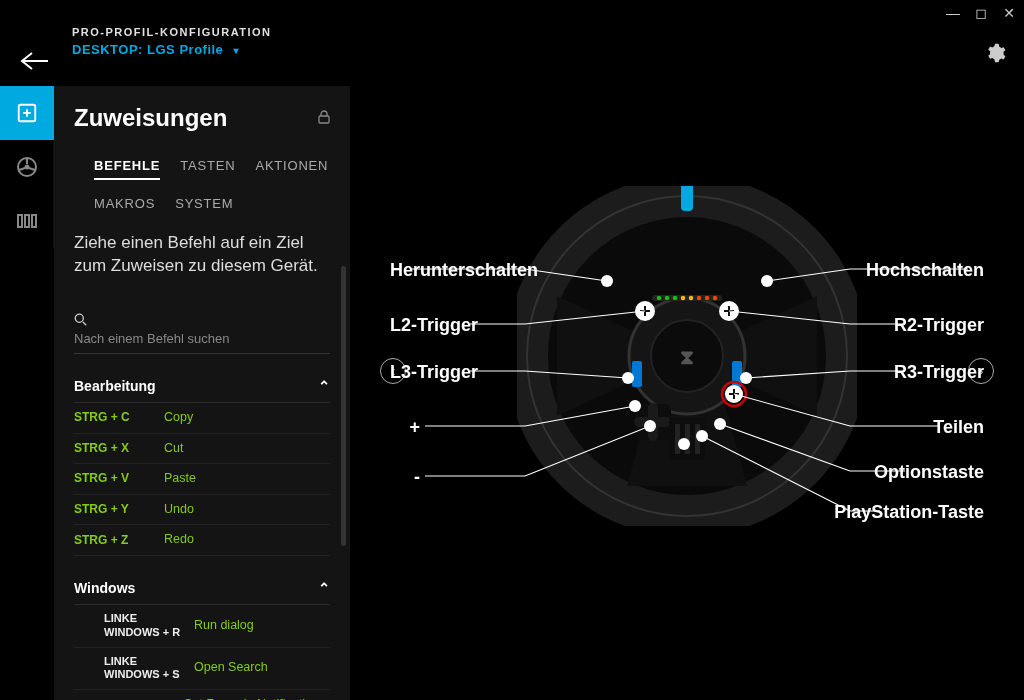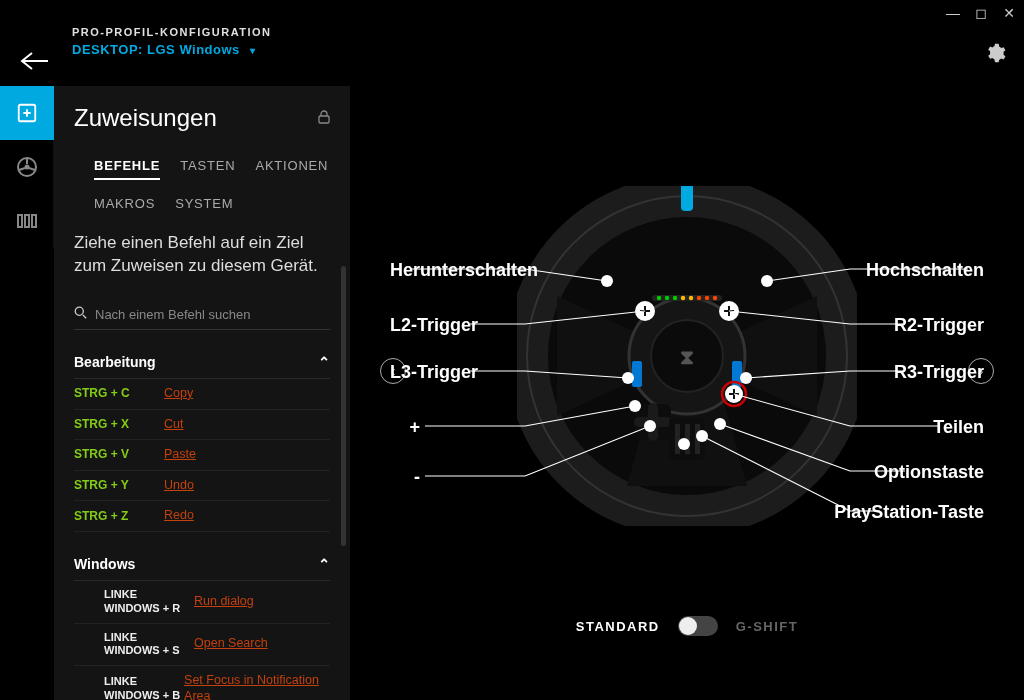--- a/index.html
+++ b/index.html
@@ -20,36 +20,36 @@
   .hdr-sub .caret { margin-left:6px; font-size:10px;}
   .back { position:absolute; left:20px; top:46px; color:#fff; font-size:26px; cursor:pointer;}
   .gear { position:absolute; right:18px; top:42px; color:#ccc; cursor:pointer;}
   
   .rail { position:absolute; left:0; top:86px; width:54px; display:flex; flex-direction:column; border-right:1px solid #111;}
   .rail-btn { width:54px; height:54px; display:flex; align-items:center; justify-content:center; color:#888; cursor:pointer;}
   .rail-btn.active { background:#00a9e0; color:#fff;}
   
   .panel { position:absolute; left:54px; top:86px; width:296px; bottom:0; background:#141414; padding:18px 20px 0 20px; overflow:hidden;}
   .panel .scroll-ind { position:absolute; right:4px; top:180px; width:5px; height:280px; background:#333; border-radius:3px;}
-  .panel h1 { font-size:24px; font-weight:400; display:flex; align-items:center; justify-content:space-between;text-align:right;}
+  .panel h1 { font-size:24px; font-weight:700; display:flex; align-items:center; justify-content:space-between;text-align:right;}
   .panel h1 .lock { font-size:13px; color:#888;}
   .tabs { margin-top:26px; display:flex; flex-wrap:wrap; gap:16px 20px; font-size:13px; letter-spacing:0.8px;margin-left:20px;}
   .tabs span { color:#aaa; cursor:pointer; padding-bottom:5px;}
   .tabs span.active { color:#fff; border-bottom:2px solid #fff; font-weight:600;}
   .hint { margin-top:16px; color:#ddd; font-size:17px; line-height:1.35;}
-  .search { margin-top:22px; border-bottom:1px solid #333; display:flex; align-items:center; padding:5px 0;}
+  .search { margin-top:30px; border-bottom:1px solid #333; display:flex; align-items:flex-start; padding:5px 0;flex-direction:column;}
   .search input { background:transparent; border:none; color:#bbb; font-size:13px; flex:1; outline:none; padding:2px 0;}
   .search input::placeholder{color:#888;}
   .search .ico { margin-right:8px; color:#ccc; font-size:13px;}
   .group { margin-top:18px;}
   .group-head { display:flex; justify-content:space-between; align-items:center; font-size:14px; font-weight:600; border-bottom:1px solid #2a2a2a; padding:6px 0 8px 0; cursor:pointer;}
   .cmd { display:flex; align-items:center; padding:7px 0; border-bottom:1px solid #222; cursor:grab;}
   .cmd .k { width:90px; font-size:12px; font-weight:600; color:#84cc16; line-height:1.25;}
   .cmd .kw { width:90px; font-size:11px; font-weight:600; color:#eee; line-height:1.25;margin-left:30px;}
-  .cmd .d { color:#c2410c; font-size:12.5px; line-height:1.25;text-decoration:underline;}
+  .cmd .d { color:#84cc16; font-size:12.5px; line-height:1.25;}
   
   .main { position:absolute; left:350px; right:0; top:86px; bottom:0;}
   .wheel-wrap { position:absolute; left:50%; top:180px; transform:translateX(-50%);}
   
   .nav { width:26px; height:26px; border:1.5px solid #aaa; border-radius:50%; color:#ccc; position:absolute; top:272px; display:flex; align-items:center; justify-content:center; cursor:pointer; font-size:14px;}
   .nav.l { left:30px;} .nav.r { right:30px;}
   
   .lbl { position:absolute; color:#fff; font-size:18px; font-weight:600; white-space:nowrap;}
   .lblL { text-align:right;}
   
@@ -77,21 +77,21 @@
 <div class="back">
   <svg width="28" height="18" viewBox="0 0 28 18">
       <path d="M12 1 L2 9 L12 17 M2 9 H28" stroke="#fff" stroke-width="2" fill="none"></path>
     </svg>
 </div>
 
 <div class="hdr">
   <div class="hdr-title">PRO-PROFIL-KONFIGURATION</div>
   <div class="hdr-sub">
     <span>DESKTOP:</span>
-    <span>LGS Windows</span>
+    <span>LGS Profile</span>
     <span class="caret">▾</span>
   </div>
 </div>
 
 <div class="gear">
   <svg width="22" height="22" viewBox="0 0 24 24">
       <path fill="#ccc" d="M12 8a4 4 0 100 8 4 4 0 000-8zm9.4 4a7.7 7.7 0 00-.1-1.3l2.1-1.6-2-3.5-2.5 1a7.6 7.6 0 00-2.2-1.3L16 2h-4l-.7 2.7a7.6 7.6 0 00-2.2 1.3l-2.5-1-2 3.5 2.1 1.6A7.7 7.7 0 006.6 12c0 .4 0 .9.1 1.3l-2.1 1.6 2 3.5 2.5-1c.7.5 1.4 1 2.2 1.3L12 22h4l.7-2.7c.8-.3 1.5-.8 2.2-1.3l2.5 1 2-3.5-2.1-1.6c.1-.4.1-.9.1-1.3z"></path>
     </svg>
 </div>
 
@@ -300,20 +300,13 @@
   <div class="lbl lblL" style="left:40px; top:331px; width:30px;">+</div>
   <div class="lbl lblL" style="left:40px; top:381px; width:30px;">-</div>
 
   <div class="lbl" style="right:40px; top:174px;">Hochschalten</div>
   <div class="lbl" style="right:40px; top:229px;">R2-Trigger</div>
   <div class="lbl" style="right:40px; top:276px;">R3-Trigger</div>
   <div class="lbl" style="right:40px; top:331px;">Teilen</div>
   <div class="lbl" style="right:40px; top:376px;">Optionstaste</div>
   <div class="lbl" style="right:40px; top:416px;">PlayStation-Taste</div>
 
-  <div class="togglebar">
-    <span>STANDARD</span>
-    <div class="toggle">
-        <div class="knob"></div>
-      </div>
-    <span class="dim">G-SHIFT</span>
-  </div>
 </div>
 
 </body></html>

